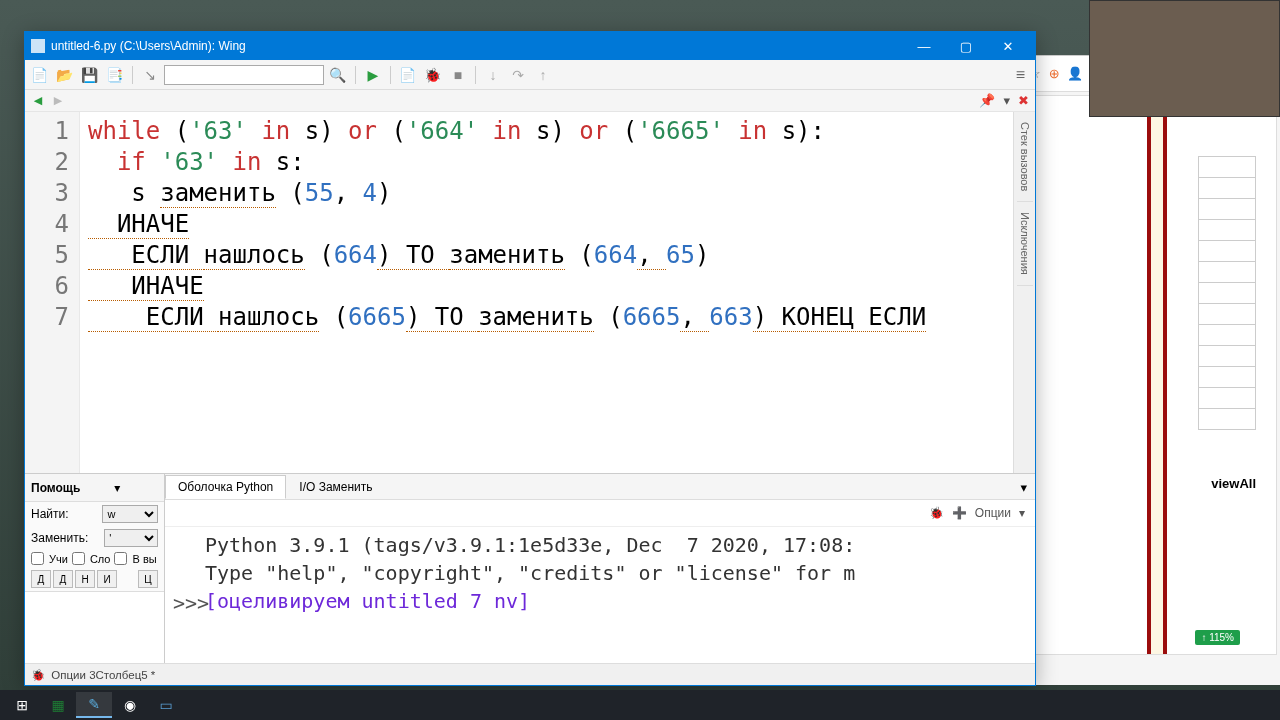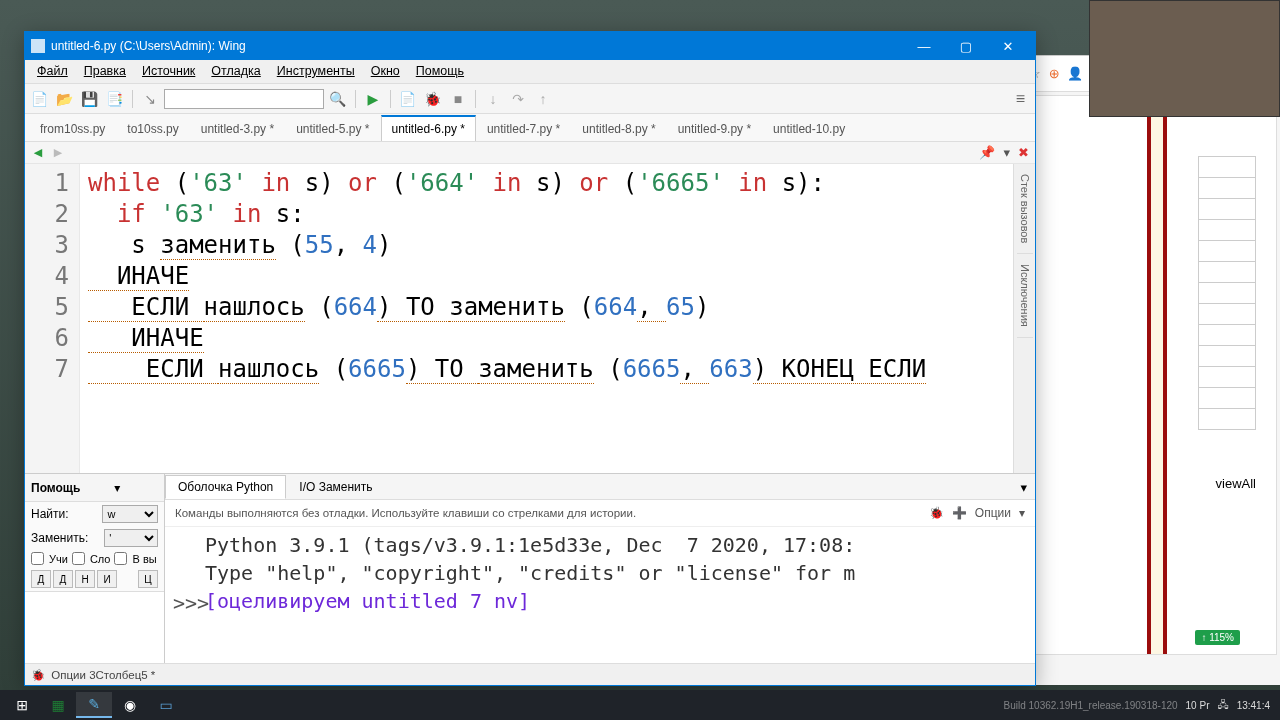--- a/index.html
+++ b/index.html
@@ -57,21 +57,21 @@
 .shell-prompt { position: absolute; left: 8px; top: 62px; font-family: Consolas, monospace; font-size: 20px; color: #555; }
 .statusbar { height: 22px; background: #f0f0f0; border-top: 1px solid #ddd; display: flex; align-items: center; padding: 0 6px; font-size: 11.5px; color: #444; gap: 6px; }
 .statusbar .bug { color: #8b6b3a; }
 .webcam { position: absolute; right: 0; top: 0; width: 191px; height: 117px; background: #6b5d50; border: 1px solid #333; }
 .taskbar { position: absolute; left: 0; right: 0; bottom: 0; height: 30px; background: #1f2329; display: flex; align-items: center; padding: 0 4px; }
 .task-item { width: 36px; height: 26px; display: flex; align-items: center; justify-content: center; color: #fff; font-size: 14px; }
 .task-item.active { border-bottom: 2px solid #76b9ed; background: rgba(255,255,255,.1); }
 .task-right { margin-left: auto; display: flex; align-items: center; color: #ddd; font-size: 10px; gap: 8px; padding-right: 6px; }
 .browser-strip { position: absolute; left: 1022px; top: 55px; width: 258px; height: 630px; background: #f5f5f5; border-left: 1px solid #ccc; border-top: 1px solid #ccc; }
 .browser-top { height: 36px; background: #fff; border-bottom: 1px solid #ddd; display: flex; align-items: center; padding: 0 6px; gap: 8px; }
-.browser-body { background: #fff; margin: 3px; height: 560px; border: 1px solid #ddd; position: relative; }
+.browser-body { background: #fff; margin: 3px; height: 560px; border: 1px solid #ddd; position: relative; font-weight: bold; }
 .red-border { position: absolute; left: 120px; top: 0; width: 20px; bottom: 0; border-left: 4px solid #9b0d0d; border-right: 4px solid #9b0d0d; background: #fdf6e3; }
 .cells { position: absolute; right: 20px; top: 60px; width: 58px; }
 .cells .cell { height: 22px; border: 1px solid #ccc; margin-bottom: -1px; background: #fff; }
 .viewall { position: absolute; right: 20px; top: 380px; font-size: 13px; }
 .hamburger { margin-left: auto; font-size: 16px; color: #666; padding: 0 6px; }
 .green-badge { position: absolute; right: 40px; bottom: 40px; background: #1e9e4a; color: #fff; padding: 2px 6px; font-size: 10px; border-radius: 2px; }
 </style>
 </head>
 <body>
 
@@ -109,29 +109,20 @@
   <div class="titlebar">
     <div class="icon"></div>
     <div class="title">untitled-6.py (C:\Users\Admin): Wing</div>
     <div class="win-btns">
       <div class="win-btn">—</div>
       <div class="win-btn">▢</div>
       <div class="win-btn close">✕</div>
     </div>
   </div>
 
-  <div class="menubar">
-    <div class="menu-item"><u>Файл</u></div>
-    <div class="menu-item"><u>Правка</u></div>
-    <div class="menu-item"><u>Источник</u></div>
-    <div class="menu-item"><u>Отладка</u></div>
-    <div class="menu-item"><u>Инструменты</u></div>
-    <div class="menu-item"><u>Окно</u></div>
-    <div class="menu-item"><u>Помощь</u></div>
-  </div>
 
   <div class="toolbar">
     <div class="tool-btn" style="color:#3078c0">📄</div>
     <div class="tool-btn" style="color:#d68b1a">📂</div>
     <div class="tool-btn" style="color:#3078c0">💾</div>
     <div class="tool-btn" style="color:#3078c0">📑</div>
     <div class="tool-sep"></div>
     <div class="tool-btn" style="color:#888">↘</div>
     <input class="tool-input" style="">
     <div class="tool-btn" style="color:#888">🔍</div>
@@ -141,31 +132,20 @@
     <div class="tool-btn" style="color:#c05030">📄</div>
     <div class="tool-btn" style="color:#c05030">🐞</div>
     <div class="tool-btn" style="color:#888">■</div>
     <div class="tool-sep"></div>
     <div class="tool-btn" style="color:#aaa">↓</div>
     <div class="tool-btn" style="color:#aaa">↷</div>
     <div class="tool-btn" style="color:#aaa">↑</div>
     <div class="hamburger">≡</div>
   </div>
 
-  <div class="tabs-row">
-    <div class="tab">from10ss.py</div>
-    <div class="tab">to10ss.py</div>
-    <div class="tab">untitled-3.py *</div>
-    <div class="tab">untitled-5.py *</div>
-    <div class="tab active">untitled-6.py *</div>
-    <div class="tab">untitled-7.py *</div>
-    <div class="tab">untitled-8.py *</div>
-    <div class="tab">untitled-9.py *</div>
-    <div class="tab">untitled-10.py</div>
-  </div>
 
   <div class="editor-nav">
     <div class="nav-arrow" style="color:#2a9d3f">◀</div>
     <div class="nav-arrow" style="color:#bbb">▶</div>
     <div class="editor-right-icons">
       <span style="color:#3078c0">📌</span>
       <span style="color:#555">▾</span>
       <span style="color:#d33">✖</span>
     </div>
   </div>
@@ -226,21 +206,20 @@
           <div class="mini" style="margin-left:auto">Ц</div>
         </div>
       </div>
       <div class="shell-panel">
         <div class="shell-tabs">
           <div class="stab active">Оболочка Python</div>
           <div class="stab">I/O Заменить</div>
           <span style="margin-left:auto;padding:4px 8px">▾</span>
         </div>
         <div class="shell-hint">
-          <span>Команды выполняются без отладки.  Используйте клавиши со стрелками для истории.</span>
           <div class="right">
             <span style="color:#aaa">🐞</span>
             <span style="color:#2a9d3f">➕</span>
             <span>Опции</span>
             <span>▾</span>
           </div>
         </div>
         <div class="shell-body"><span class="shell-prompt">&gt;&gt;&gt;</span><span>Python 3.9.1 (tags/v3.9.1:1e5d33e, Dec  7 2020, 17:08:</span>
 <span>Type "help", "copyright", "credits" or "license" for m</span>
 <span style="color:#6d28d9">[оцеливируем untitled 7 nv]</span></div>
@@ -255,19 +234,13 @@
 </div>
 
 <div class="webcam"></div>
 
 <div class="taskbar">
   <div class="task-item">⊞</div>
   <div class="task-item" style="color:#1e7e34">▦</div>
   <div class="task-item active" style="color:#5aaee0">✎</div>
   <div class="task-item">◉</div>
   <div class="task-item" style="color:#5a9fd4">▭</div>
-  <div class="task-right">
-    <span style="opacity:.5">Build 10362.19H1_release.190318-120</span>
-    <span>10 Pr</span>
-    <span>🖧</span>
-    <span>13:41:4</span>
-  </div>
 </div>
 
 </body></html>

